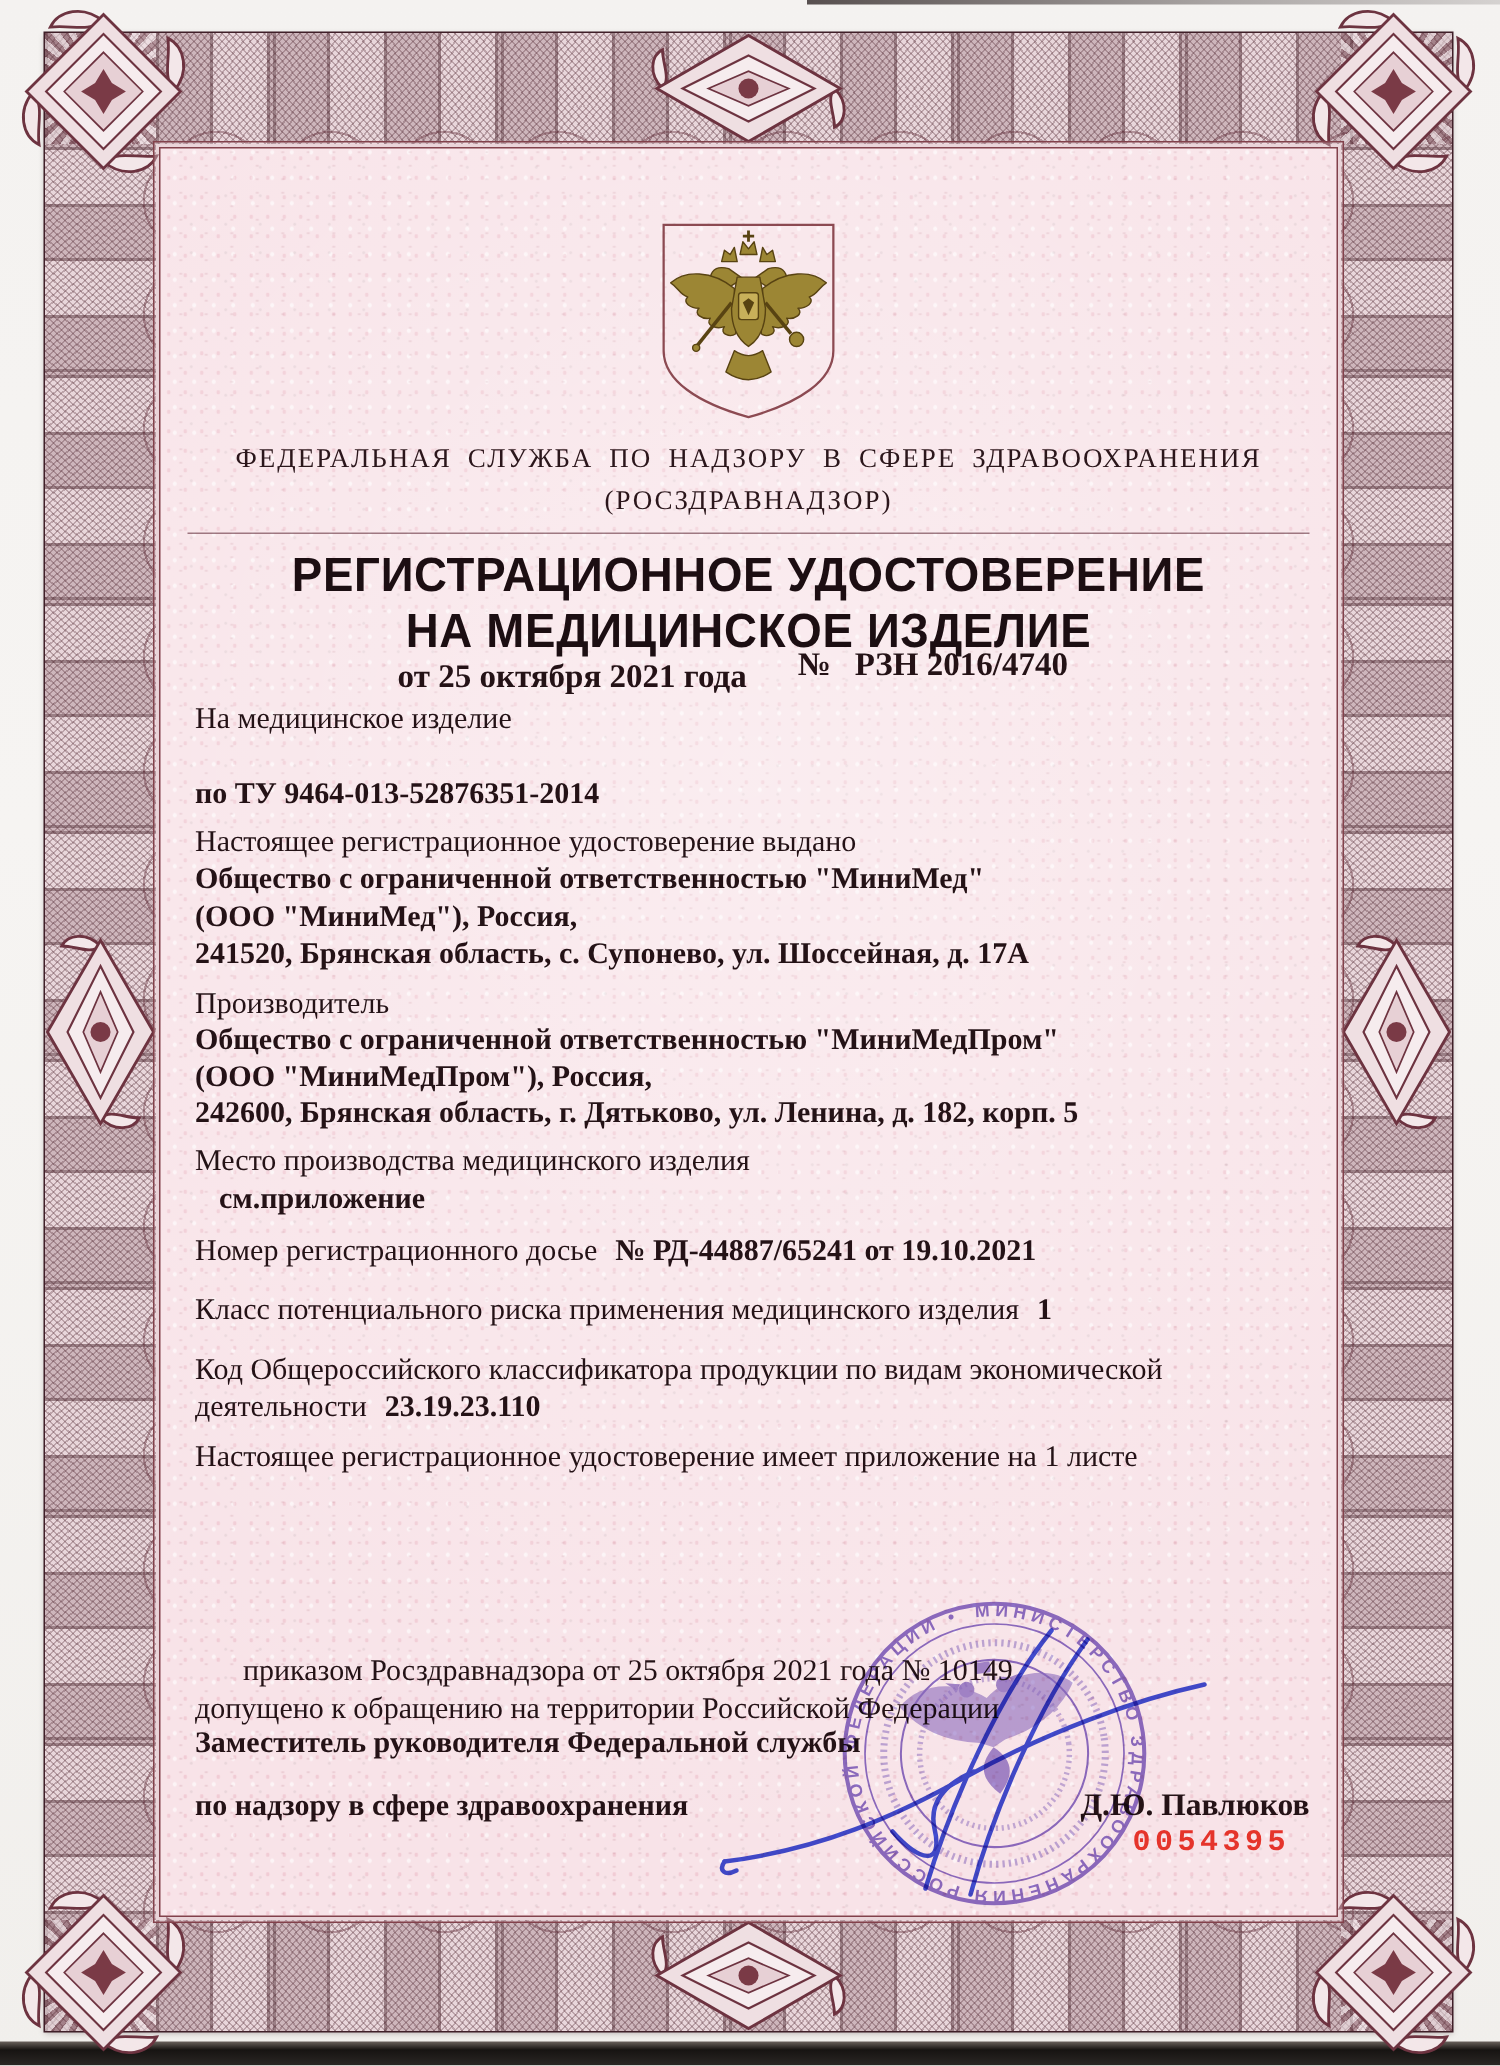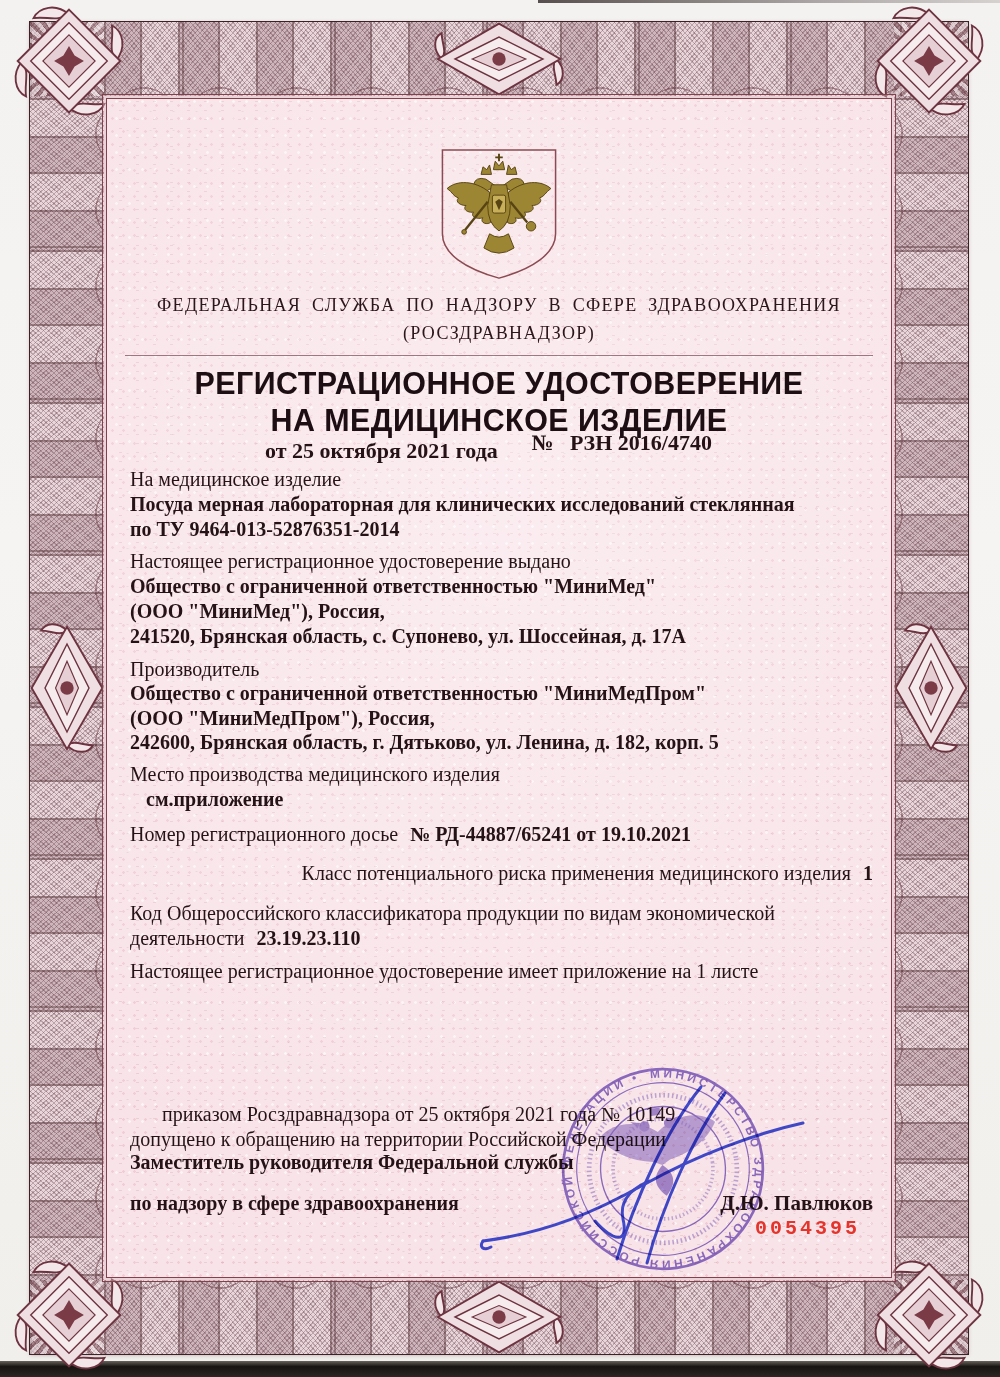--- a/index.html
+++ b/index.html
@@ -216,42 +216,41 @@
         <div class="abs title-line" style="top:303px;">НА МЕДИЦИНСКОЕ ИЗДЕЛИЕ</div>
         <div class="abs date-row" style="top:339px;">
           <span>от  25 октября 2021 года</span>
           <span class="num-group">
             <span>№</span>
             <span>РЗН 2016/4740</span>
           </span>
         </div>
 
         <div class="abs bodyline" style="top:369px;">На медицинское изделие</div>
-        <div class="abs bodyline b" style="top:394px;">Посуда мерная лабораторная для клинических исследований стеклянная</div>
         <div class="abs bodyline b" style="top:419px;">по ТУ 9464-013-52876351-2014</div>
 
         <div class="abs bodyline" style="top:451px;">Настоящее регистрационное удостоверение выдано</div>
         <div class="abs bodyline b" style="top:476px;">Общество с ограниченной ответственностью "МиниМед"</div>
         <div class="abs bodyline b" style="top:501px;">(ООО "МиниМед"), Россия,</div>
         <div class="abs bodyline b" style="top:526px;">241520, Брянская область, с. Супонево, ул. Шоссейная, д. 17А</div>
 
         <div class="abs bodyline" style="top:559px;">Производитель</div>
         <div class="abs bodyline b" style="top:583px;">Общество с ограниченной ответственностью "МиниМедПром"</div>
         <div class="abs bodyline b" style="top:608px;">(ООО "МиниМедПром"), Россия,</div>
         <div class="abs bodyline b" style="top:632px;">242600, Брянская область, г. Дятьково, ул. Ленина, д. 182, корп. 5</div>
 
         <div class="abs bodyline" style="top:664px;">Место производства медицинского изделия</div>
         <div class="abs bodyline b" style="top:689px;margin-left:16px;">см.приложение</div>
 
         <div class="abs bodyline" style="top:724px;">
           <span>Номер регистрационного досье</span>
           <span class="b gap-left">№ РД-44887/65241 от 19.10.2021</span>
         </div>
 
-        <div class="abs bodyline" style="top:763px;text-align:right;">
+        <div class="abs bodyline" style="top:763px;">
           <span>Класс потенциального риска применения медицинского изделия</span>
           <span class="b gap-left">1</span>
         </div>
 
         <div class="abs bodyline" style="top:803px;">Код Общероссийского классификатора продукции по видам экономической</div>
         <div class="abs bodyline" style="top:828px;">
           <span>деятельности</span>
           <span class="b gap-left">23.19.23.110</span>
         </div>
 

